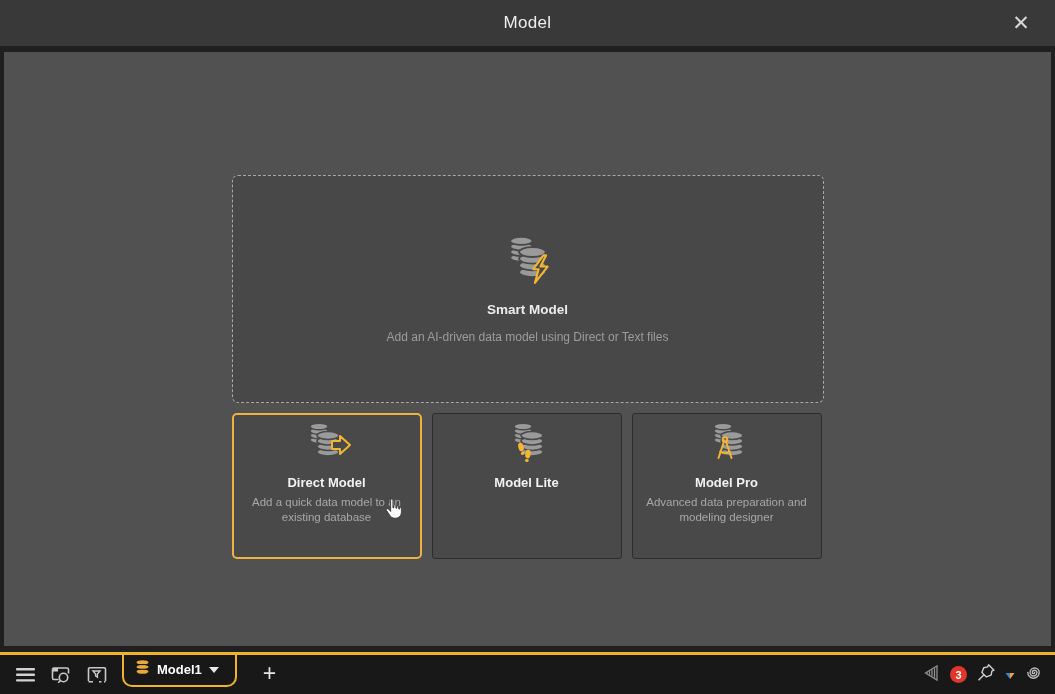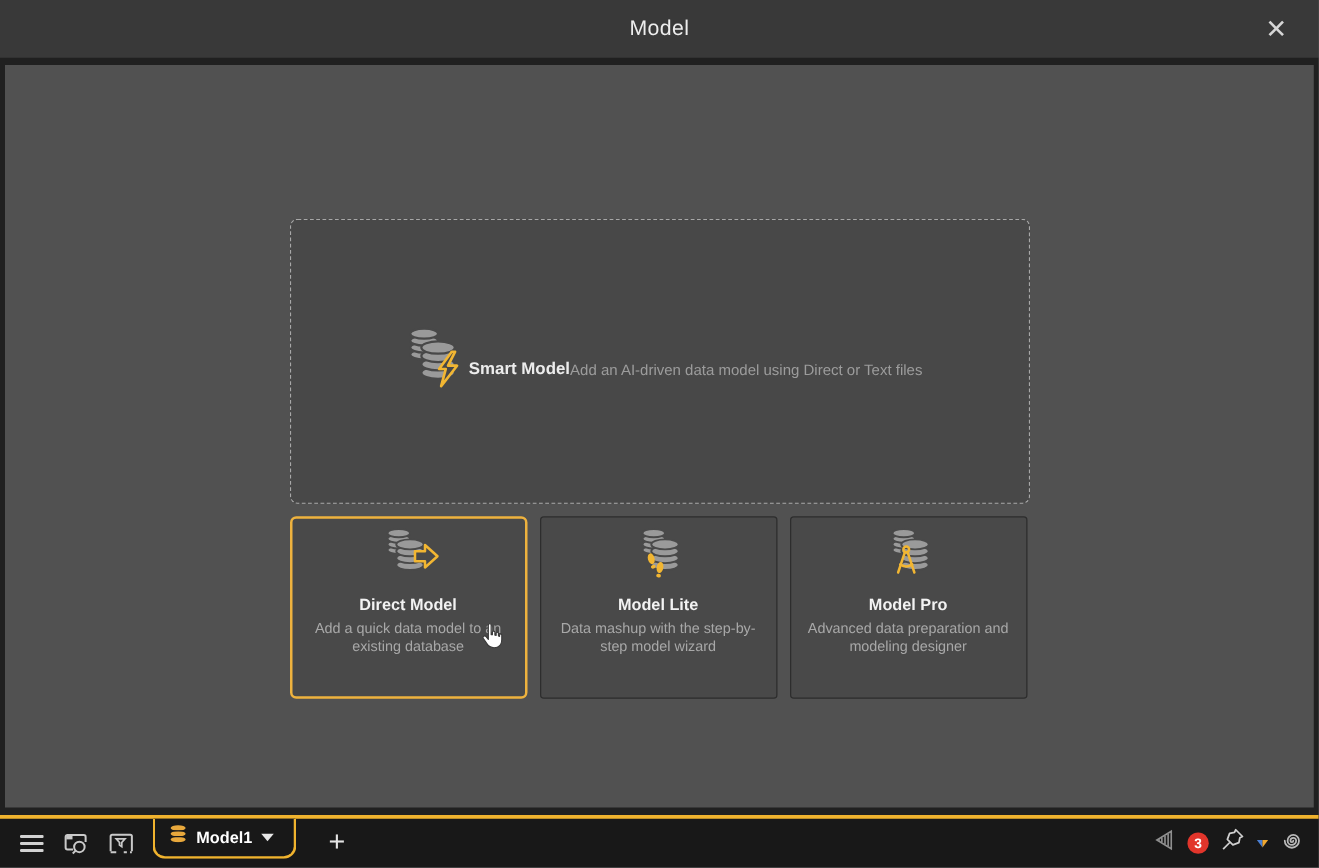--- a/index.html
+++ b/index.html
@@ -35,21 +35,21 @@
   }
 
   .center-col { width:592px; margin:123px auto 0; }
 
   
   .dropzone {
     height:228px;
     border:1px dashed #a8a8a8;
     border-radius:6px;
     background:#484848;
-    display:flex; flex-direction:row; align-items:center; justify-content:center;
+    display:flex; flex-direction:column; align-items:center; justify-content:center;
     cursor:pointer;
   }
   .dz-title { color:#ececec; font-size:13.5px; font-weight:bold; margin-top:10px; }
   .dz-drop  { color:#9e9e9e; font-size:19.5px; font-weight:300; margin-top:13px; letter-spacing:.2px; }
   .dz-hint  { color:#9c9c9c; font-size:12px; margin-top:13px; }
 
   
   .cards { display:flex; gap:10px; margin-top:10px; }
   .card {
     width:190px; height:146px;
@@ -186,21 +186,20 @@
                 <ellipse cx="20" cy="32.6" rx="1.9" ry="1.5"></ellipse>
               </g>
               <g transform="rotate(10 27 33)">
                 <ellipse cx="27" cy="33" rx="2.7" ry="4.4"></ellipse>
                 <ellipse cx="27" cy="39.6" rx="1.9" ry="1.5"></ellipse>
               </g>
             </g>
           </svg>
         </span>
         <div class="card-title">Model Lite</div>
-        <div class="card-desc">Data mashup with the step-by-step model wizard</div>
       </div>
 
       <div class="card">
         <span>
           <svg width="52" height="46" viewBox="0 0 52 46">
             <g fill="#9a9a9a" stroke="#494949" stroke-width="1.5">
               <ellipse cx="22" cy="19" rx="9" ry="3.3"></ellipse>
               <ellipse cx="22" cy="14.5" rx="9" ry="3.3"></ellipse>
               <ellipse cx="22" cy="10" rx="9" ry="3.3"></ellipse>
               <ellipse cx="22" cy="5.5" rx="9" ry="3.3"></ellipse>

